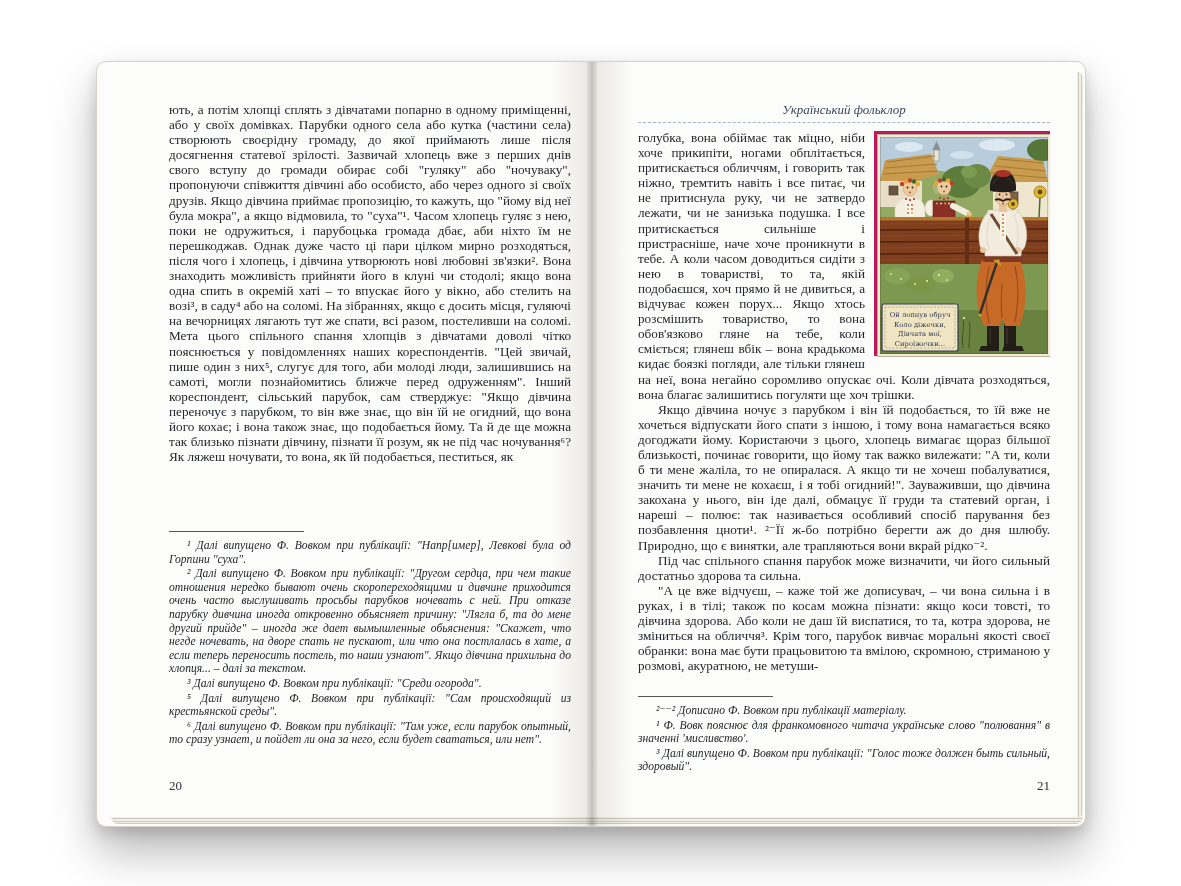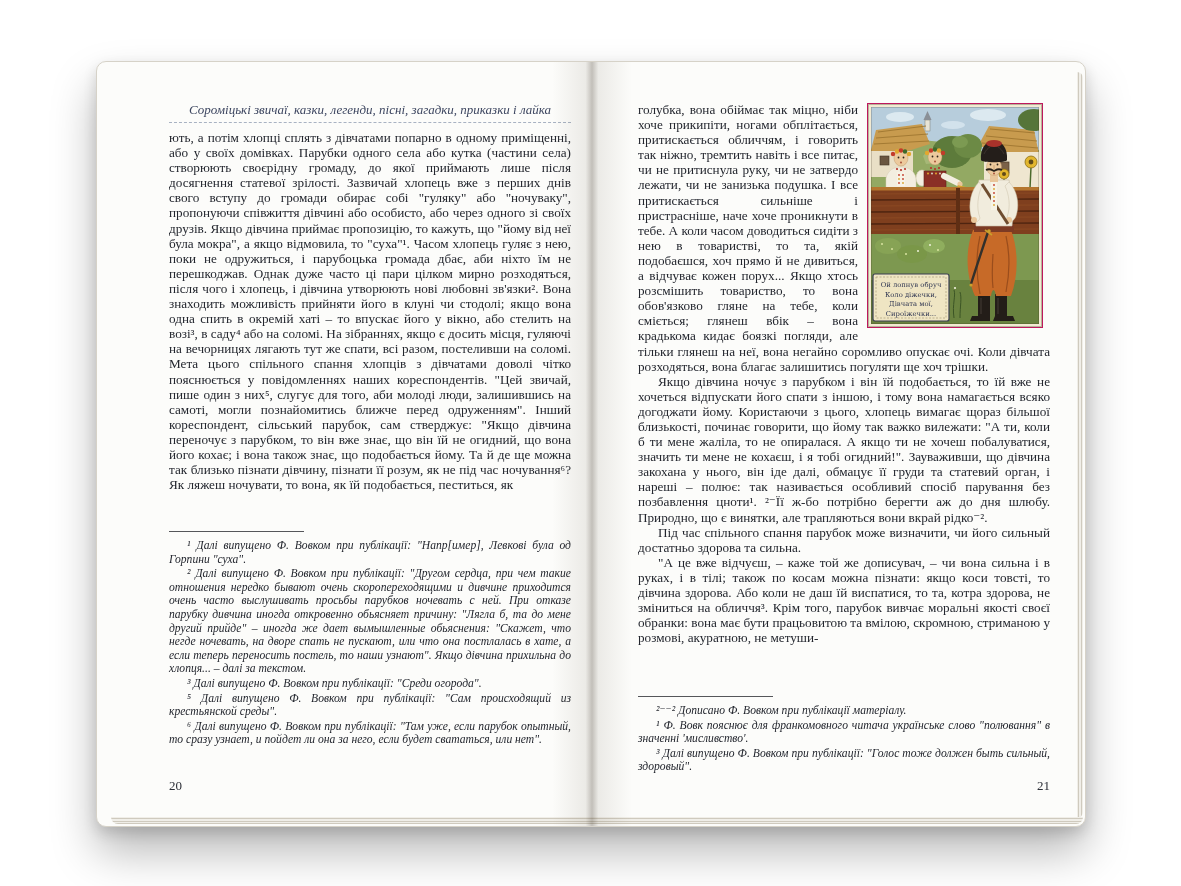--- a/index.html
+++ b/index.html
@@ -18,57 +18,57 @@
   .page{position:absolute;top:40px;height:706px;}
   .page-left{left:72px;width:402px;}
   .page-right{left:541px;width:412px;}
   .running-head{font-style:italic;font-size:13px;line-height:15px;color:#3d4660;text-align:center;
         padding-bottom:5px;border-bottom:1px dashed #a8b2c2;margin-bottom:7px;}
   .bodywrap{overflow:hidden;text-align:justify;color:#23262e;font-size:13.2px;line-height:15.1px;}
   .bodywrap-left{height:400px;}
   .bodywrap-right{height:562px;}
   .para{margin:0;text-indent:20px;}
   .para.first{text-indent:0;}
-  .illustration{float:right;width:176px;height:225px;margin:1px 7px 6px 9px;padding:0;
-        background:#f2ead2;border:1px solid #be185d;box-sizing:border-box;}
+  .illustration{float:right;width:176px;height:225px;margin:1px 0 6px 9px;padding:0;
+        background:#f2ead2;border:3px solid #be185d;box-sizing:border-box;}
   .fnblock{position:absolute;left:0;right:0;}
   .fnblock-left{top:429px;}
   .fnblock-right{top:594px;}
   .fn-rule{width:135px;border-top:1px solid #55565a;margin-bottom:7px;}
   .footnote{font-style:italic;font-size:11.6px;line-height:13.6px;text-align:justify;
         text-indent:18px;color:#23262e;margin:0 0 1px 0;}
   .pgnum{position:absolute;top:676px;font-size:13px;color:#2b2e36;}
   .pgnum-left{left:0;text-align:center;}
   .pgnum-right{right:0;text-align:left;}
 </style>
 </head>
 <body>
 
 <div class="stage">
   <div class="book">
     <div class="edge-right"></div>
     <div class="edge-bottom"></div>
 
     <div class="page page-left">
-      <div class="running-head">Сороміцькі звичаї, казки, легенди, пісні, загадки, приказки і лайка</div>
       <div class="bodywrap bodywrap-left">
         <p class="para first">ють, а потім хлопці сплять з дівчатами попарно в одному приміщенні, або у своїх домівках. Парубки одного села або кутка (частини села) створюють своєрідну громаду, до якої приймають лише після досягнення статевої зрілості. Зазвичай хлопець вже з перших днів свого вступу до громади обирає собі "гуляку" або "ночуваку", пропонуючи співжиття дівчині або особисто, або через одного зі своїх друзів. Якщо дівчина приймає пропозицію, то кажуть, що "йому від неї була мокра", а якщо відмовила, то "суха"¹. Часом хлопець гуляє з нею, поки не одружиться, і парубоцька громада дбає, аби ніхто їм не перешкоджав. Однак дуже часто ці пари цілком мирно розходяться, після чого і хлопець, і дівчина утворюють нові любовні зв'язки². Вона знаходить можливість прийняти його в клуні чи стодолі; якщо вона одна спить в окремій хаті – то впускає його у вікно, або стелить на возі³, в саду⁴ або на соломі. На зібраннях, якщо є досить місця, гуляючі на вечорницях лягають тут же спати, всі разом, постеливши на соломі. Мета цього спільного спання хлопців з дівчатами доволі чітко пояснюється у повідомленнях наших кореспондентів. "Цей звичай, пише один з них⁵, слугує для того, аби молоді люди, залишившись на самоті, могли познайомитись ближче перед одруженням". Інший кореспондент, сільський парубок, сам стверджує: "Якщо дівчина переночує з парубком, то він вже знає, що він їй не огидний, що вона його кохає; і вона також знає, що подобається йому. Та й де ще можна так близько пізнати дівчину, пізнати її розум, як не під час ночування⁶? Як ляжеш ночувати, то вона, як їй подобається, пеститься, як</p>
       </div>
       <div class="fnblock fnblock-left">
         <div class="fn-rule"></div>
         <p class="footnote">¹ Далі випущено Ф. Вовком при публікації: "Напр[имер], Левкові була од Горпини "суха".</p>
         <p class="footnote">² Далі випущено Ф. Вовком при публікації: "Другом сердца, при чем такие отношения нередко бывают очень скоропереходящими и дивчине приходится очень часто выслушивать просьбы парубков ночевать с ней. При отказе парубку дивчина иногда откровенно обьясняет причину: "Лягла б, та до мене другий прийде" – иногда же дает вымышленные обьяснения: "Скажет, что негде ночевать, на дворе спать не пускают, или что она постлалась в хате, а если теперь переносить постель, то наши узнают". Якщо дівчина прихильна до хлопця... – далі за текстом.</p>
         <p class="footnote">³ Далі випущено Ф. Вовком при публікації: "Среди огорода".</p>
         <p class="footnote">⁵ Далі випущено Ф. Вовком при публікації: "Сам происходящий из крестьянской среды".</p>
         <p class="footnote">⁶ Далі випущено Ф. Вовком при публікації: "Там уже, если парубок опытный, то сразу узнает, и пойдет ли она за него, если будет свататься, или нет".</p>
       </div>
       <div class="pgnum pgnum-left">20</div>
     </div>
 
     <div class="page page-right">
+      <div class="running-head">Український фольклор</div>
       <div class="bodywrap bodywrap-right">
 
         <figure class="illustration">
           <svg width="174" height="223" viewBox="0 0 174 223" xmlns="http://www.w3.org/2000/svg">
             <defs>
                 <clipPath id="clipP">
                   <rect x="3" y="3" width="168" height="217"></rect>
                 </clipPath>
               </defs>
             <rect x="0.5" y="0.5" width="173" height="222" fill="#f2ead2" stroke="#b9b29a"></rect>

